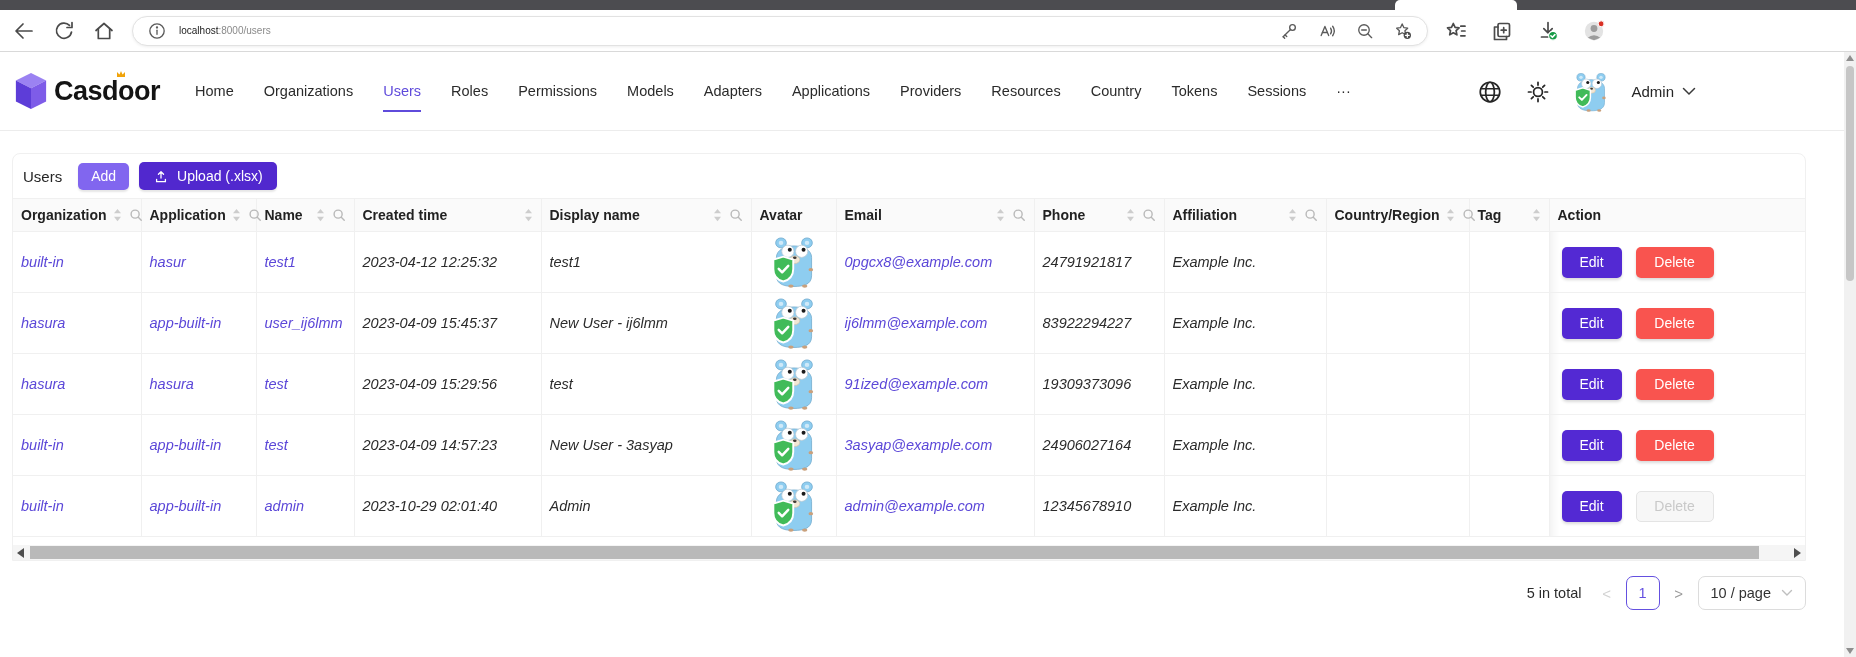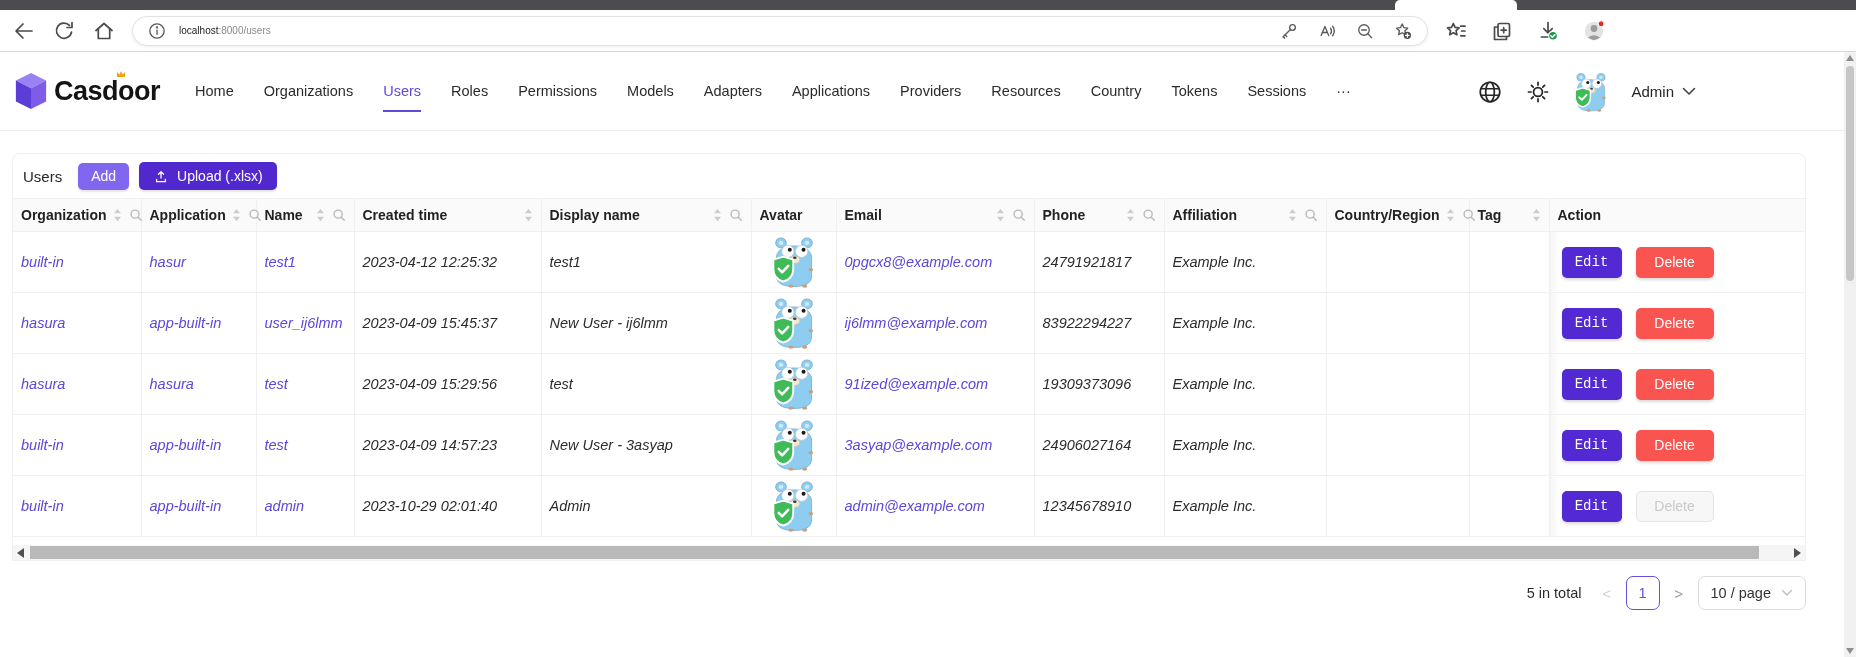--- a/index.html
+++ b/index.html
@@ -102,21 +102,21 @@
   .users td:last-child { border-right:none; }
   .users td.link { color:#5b47d8; cursor:pointer;font-style:italic; }
   .users td.text { color:#2b2b2b;font-style:italic; }
   .users td.avatar-cell { text-align:center; padding:2px 0; }
   .gopher { width:46px; height:52px; display:inline-block; vertical-align:middle; cursor:pointer; }
   .users td.action-cell { border-left:1px solid #f0f0f0; box-shadow:inset 12px 0 10px -10px rgba(0,0,0,.07); }
   .action-inner { display:flex; align-items:center; gap:14px; padding-left:4px; }
   .btn-edit {
     width:60px; height:31px; background:#5329d3; color:#fff; border:none; border-radius:5px;
     font-size:14px; cursor:pointer; box-shadow:0 2px 3px rgba(0,0,0,.15);
-    font-family:Liberation Mono, monospace;
+    font-family:Liberation Sans, sans-serif;
   }
   .btn-delete {
     width:78px; height:31px; background:#f9544f; color:#fff; border:none; border-radius:5px;
     font-size:14px; cursor:pointer; box-shadow:0 2px 3px rgba(0,0,0,.15);
     font-family:"Liberation Sans", sans-serif;
   }
   .btn-delete.disabled {
     background:#f7f7f7; color:#c9c9c9; border:1px solid #e4e4e4; box-shadow:none; cursor:not-allowed;
   }
 

